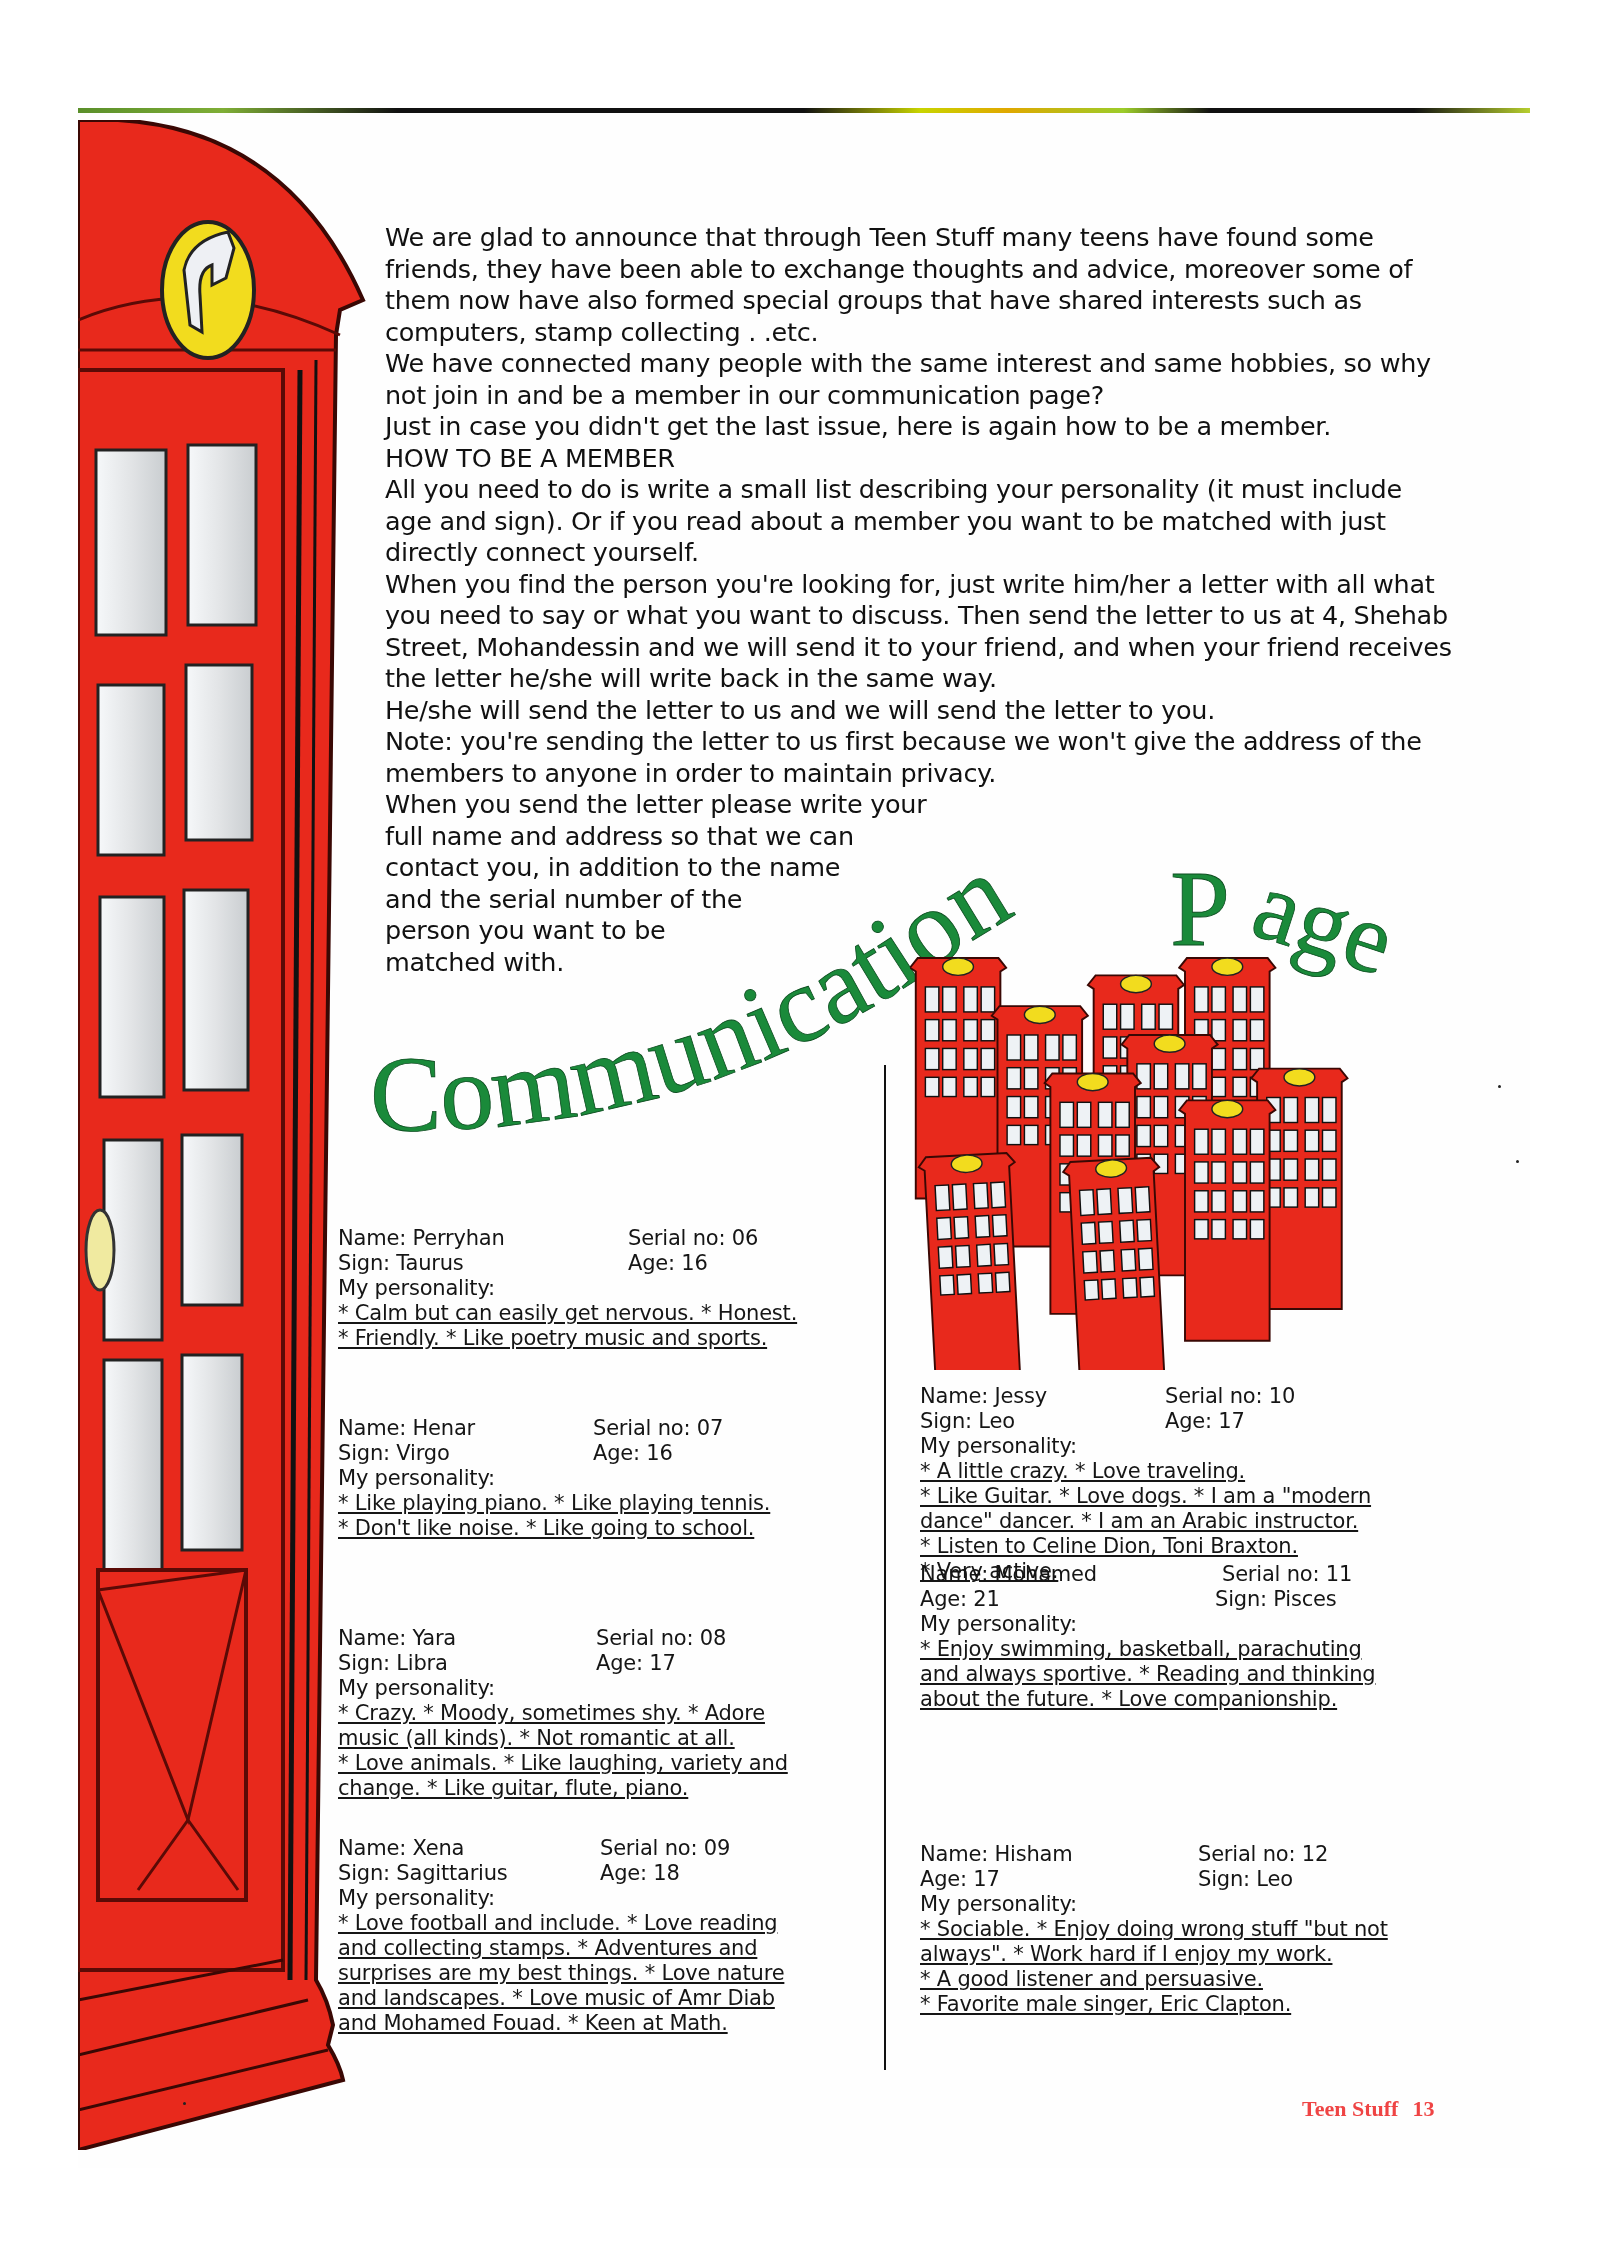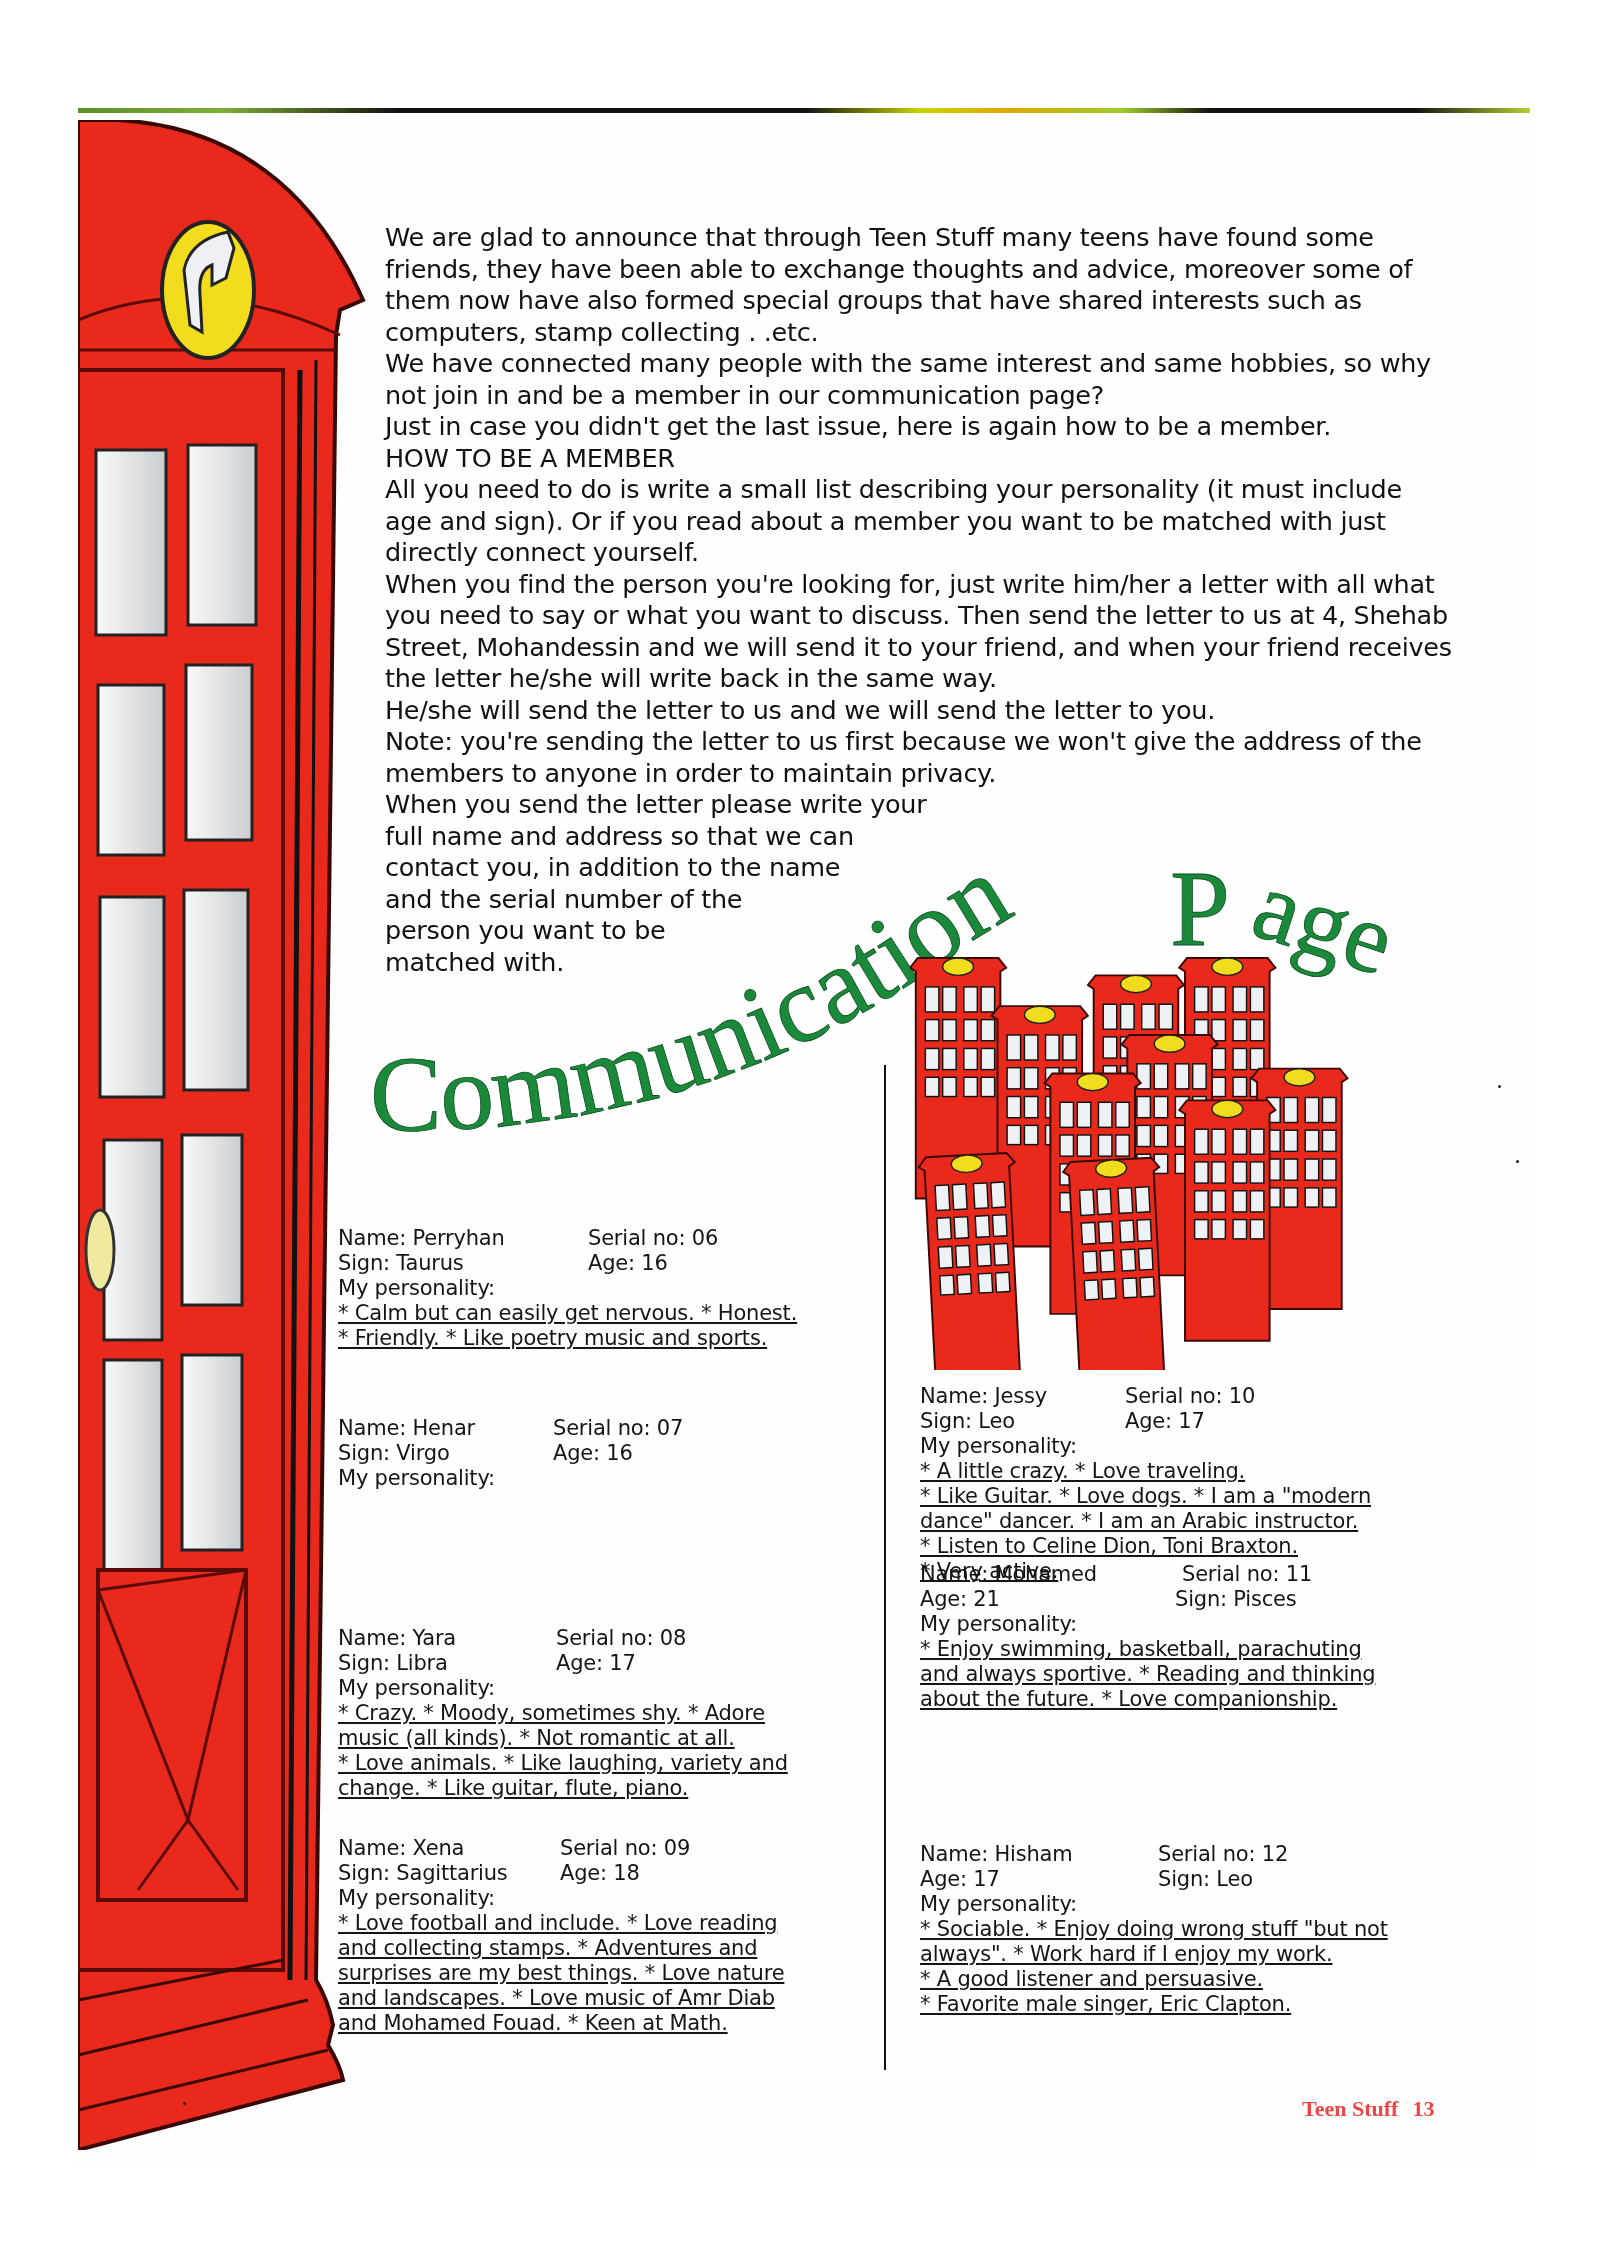--- a/index.html
+++ b/index.html
@@ -10,21 +10,21 @@
               background:linear-gradient(90deg,#5a8f2a 0%,#7fae36 10%,#111 22%,#111 50%,#c8d400 58%,#e0a800 64%,#9ccc2a 72%,#111 78%,#111 92%,#b7cf2e 100%); }
   .booth-left { position:absolute; left:78px; top:120px; width:300px; height:2030px; }
   .intro { position:absolute; left:385px; top:222px; width:1070px; font-size:25.5px; line-height:31.5px;
            letter-spacing:-0.3px; color:#111; }
   .intro p { margin:0; white-space:pre-line; }
   .intro .narrow { width:560px; }
   .title-svg { position:absolute; left:340px; top:840px; width:1120px; height:330px; }
   .booths-cluster { position:absolute; left:910px; top:950px; width:500px; height:420px; }
   .divider { position:absolute; left:884px; top:1065px; width:2px; height:1005px; background:#111; }
   .profile { position:absolute; font-size:21px; line-height:25px; color:#151515; letter-spacing:-0.2px; }
-  .profile .row { display:flex; }
+  .profile .row { display:flex;gap:40px; }
   .profile .c1 { display:inline-block; }
   .profile .label { margin:0; }
   .profile .trait { margin:0; white-space:pre-line;text-decoration:underline; }
   .footer { position:absolute; left:1302px; top:2096px; font-family:"Liberation Serif", serif;
             font-size:22px; color:#ef4444; font-weight:bold; }
   .footer span { margin-right:14px; }
   .speck { position:absolute; width:3px; height:3px; background:#222; border-radius:50%; }
 </style>
 </head>
 <body>
@@ -158,20 +158,22 @@
 <div class="profile" style="left:338px; top:1416px; width:520px;">
   <div class="row">
       <span class="c1" style="width:215px">Name: Henar</span>
       <span>Serial no: 07</span>
     </div>
   <div class="row">
       <span class="c1" style="width:215px">Sign: Virgo</span>
       <span>Age: 16</span>
     </div>
   <p class="label">My personality:</p>
+  <p class="trait">* Like playing piano.    * Like playing tennis.
+* Don't like noise.    * Like going to school.</p>
 </div>
 
 <div class="profile" style="left:338px; top:1602px; width:520px;margin-top:24px;">
   <div class="row">
       <span class="c1" style="width:218px">Name: Yara</span>
       <span>Serial no: 08</span>
     </div>
   <div class="row">
       <span class="c1" style="width:218px">Sign: Libra</span>
       <span>Age: 17</span>

